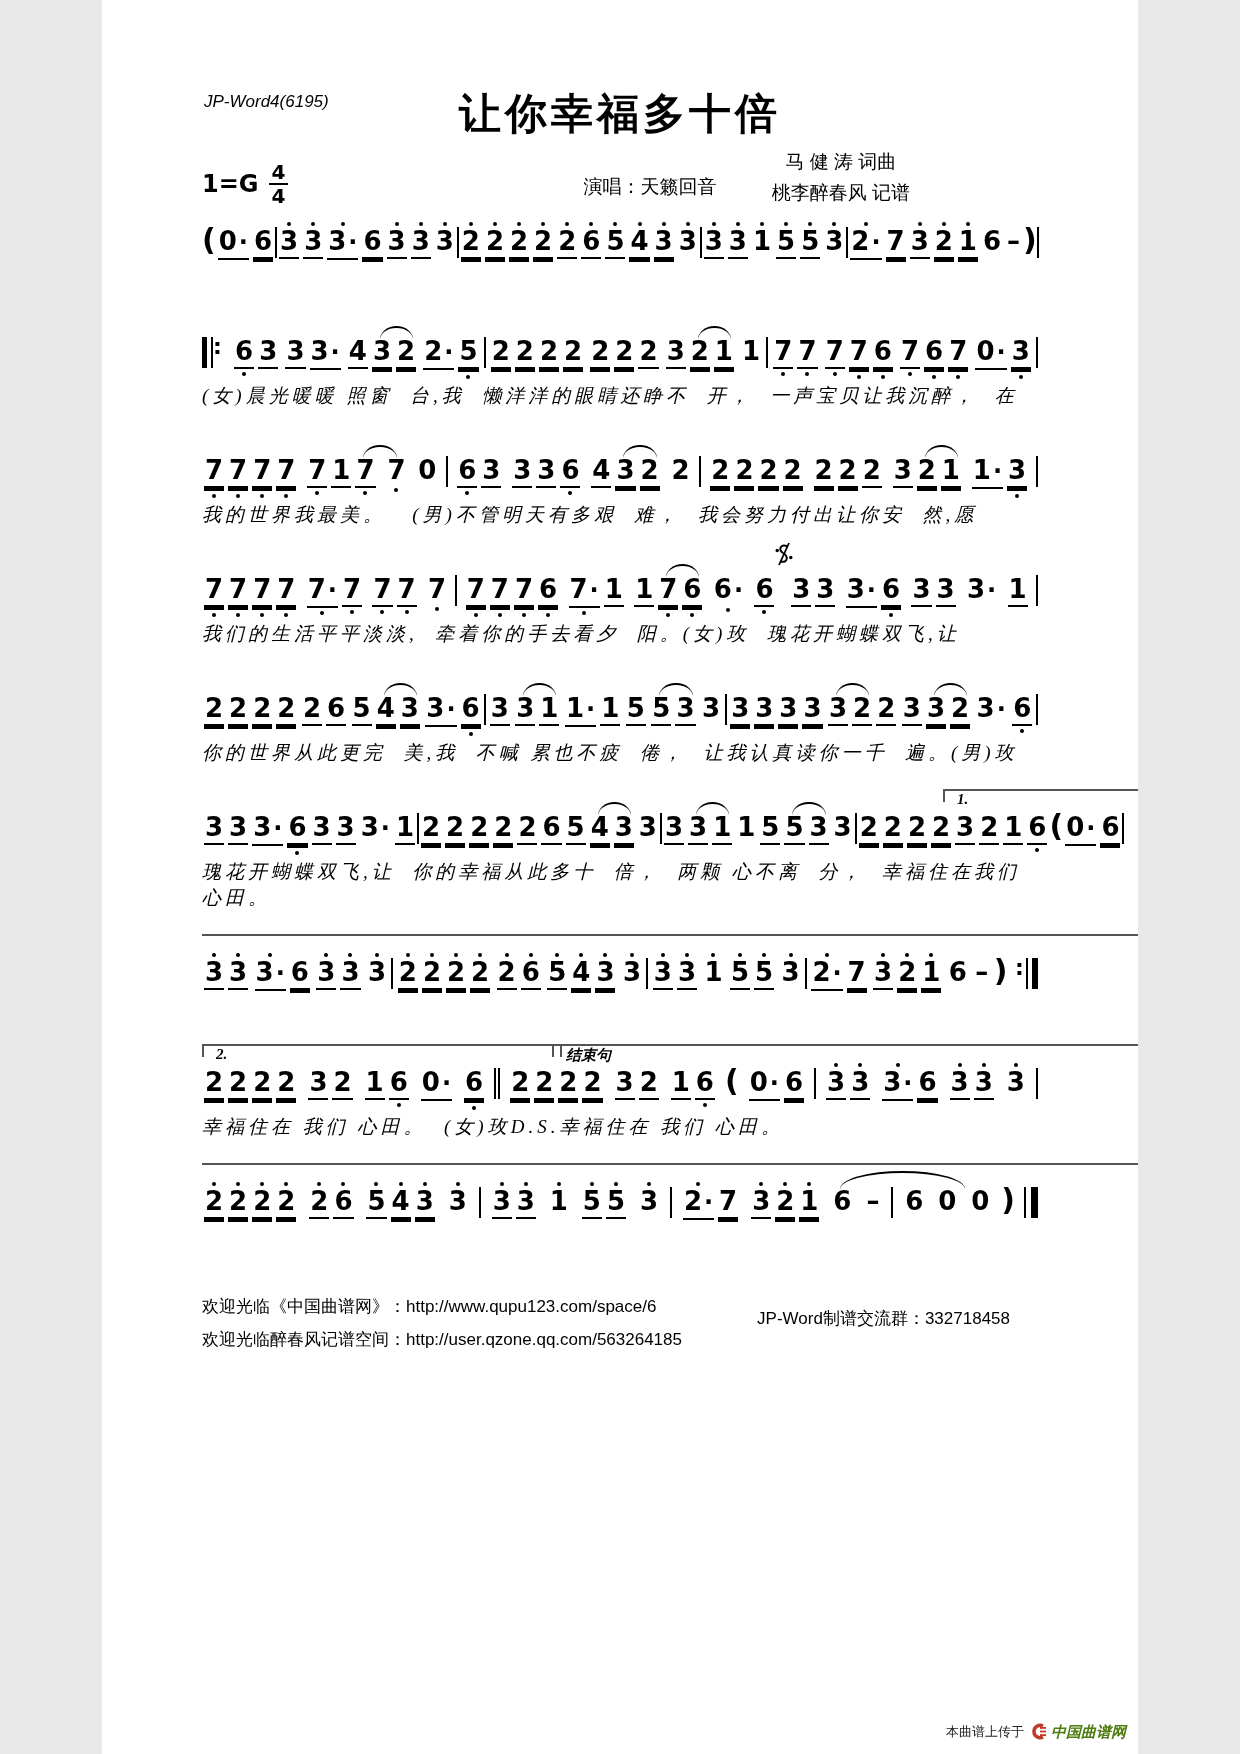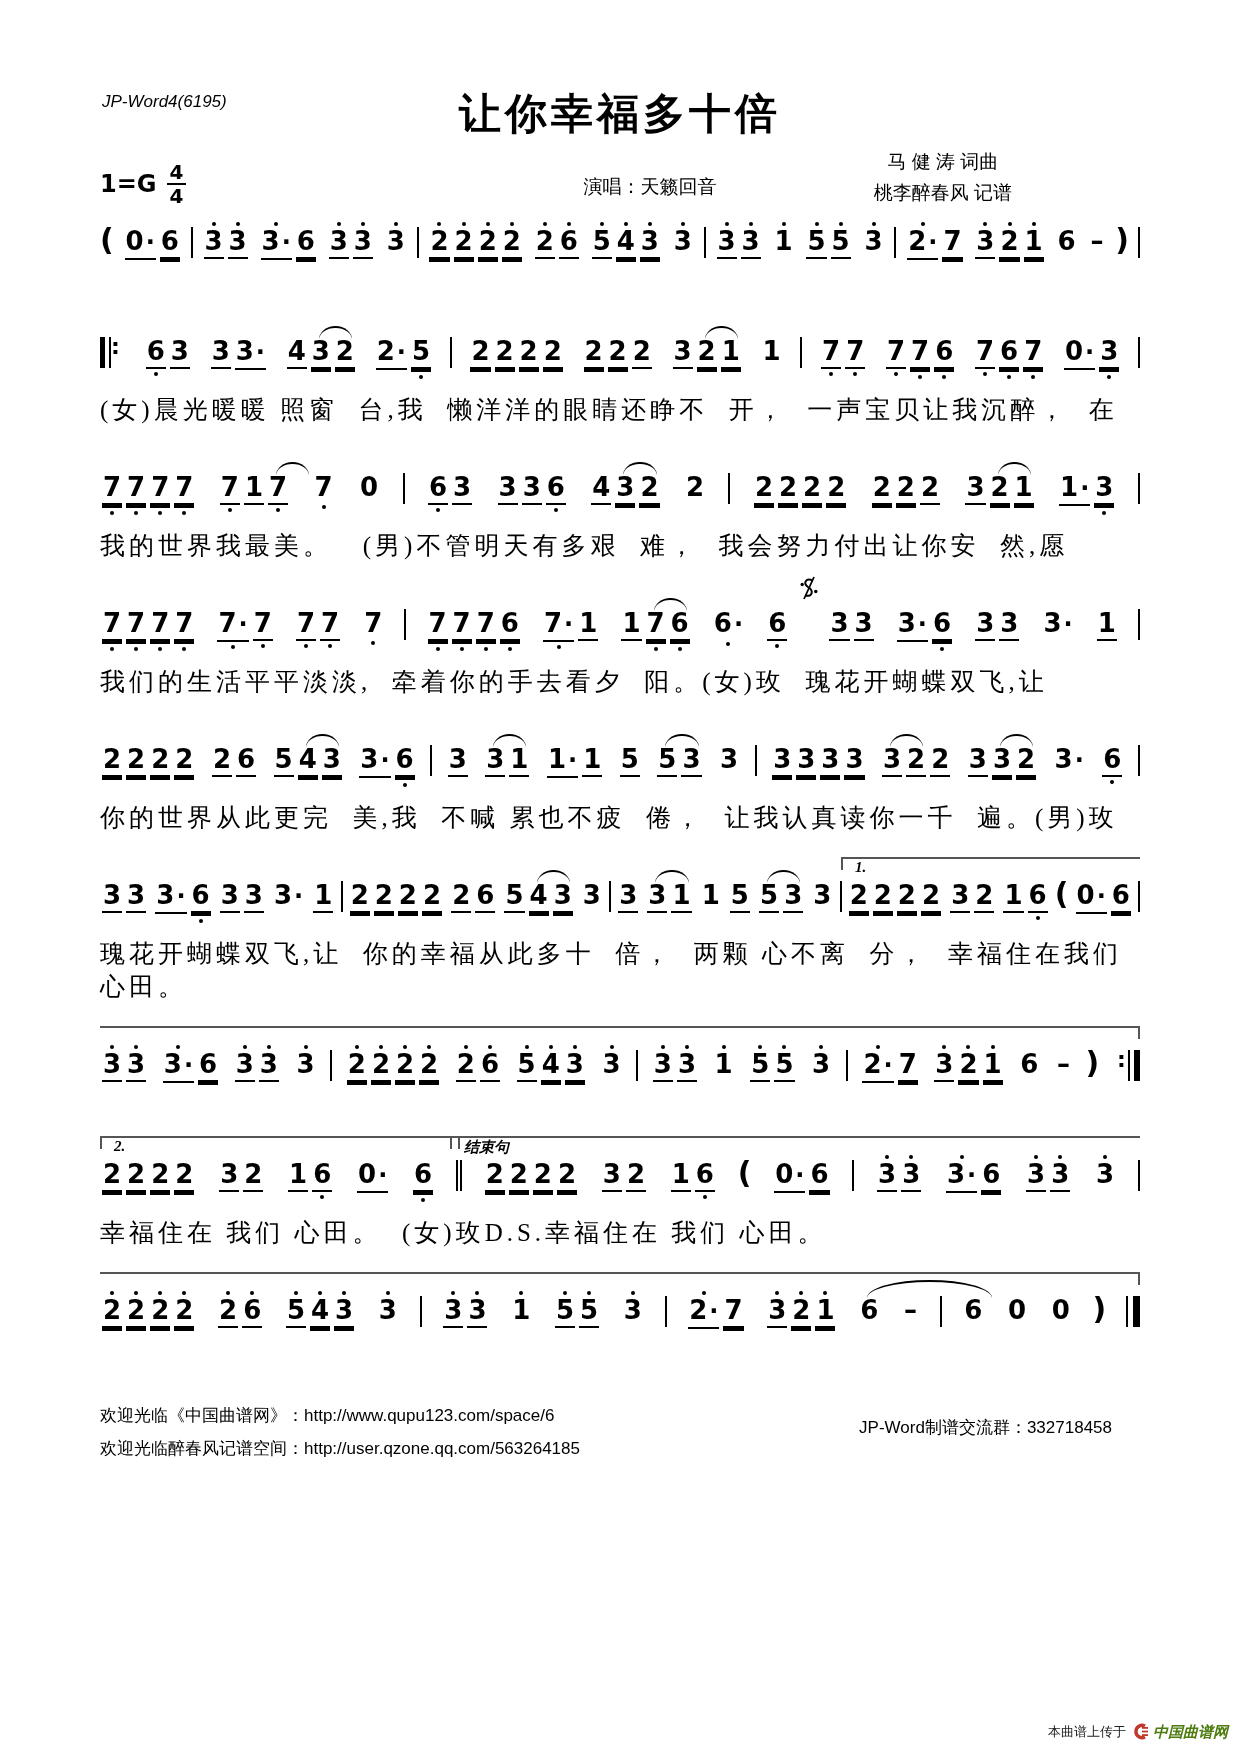--- a/index.html
+++ b/index.html
@@ -1,16 +1,16 @@
 <!DOCTYPE html>
 <html><head>
 <meta charset="utf-8">
 <style>
   html,body{margin:0;padding:0;background:#e8e8e8;}
-  .page{width:1240px;height:1754px;background:#ffffff;position:relative;margin:0 auto;overflow:hidden;
+  .page{width:1036px;height:1754px;background:#ffffff;position:relative;margin:0 auto;overflow:hidden;
         font-family:"Liberation Sans",sans-serif;color:#000;}
   .content{position:relative;padding:0 100px;}
 
   
   .header{position:relative;height:218px;}
   .wm{position:absolute;left:2px;top:92px;font:italic 17px "Liberation Sans",sans-serif;}
   .title{position:absolute;left:0;right:0;top:86px;text-align:center;
          font:bold 42px "Liberation Sans",sans-serif;letter-spacing:4px;margin:0;}
   .credits{position:absolute;right:128px;top:146px;text-align:center;font-size:19px;line-height:31px;}
   .singer{position:absolute;left:60px;right:0;top:174px;text-align:center;font-size:19px;}
@@ -58,22 +58,22 @@
   .paren{font:bold 30px "DejaVu Sans",sans-serif;line-height:30px;margin-top:5px;flex:none;}
   .segwrap{position:relative;flex:none;}
   .segwrap .segicon{position:absolute;left:-9px;top:-26px;}
 
   .volta{position:absolute;top:-17px;border-top:2px solid #555;height:13px;box-sizing:border-box;z-index:1;}
   .volta.lc{border-left:2px solid #555;}
   .volta.rc{border-right:2px solid #555;}
   .vlabel{font:italic bold 15px "Liberation Serif",serif;position:absolute;left:9px;top:0;
           background:#fff;padding:0 3px;white-space:nowrap;}
 
-  .lyrics{font-family:"Liberation Serif",serif;font-size:25px;letter-spacing:4px;
-          margin-top:15px;white-space:pre-wrap;}
+  .lyrics{font-family:"Liberation Serif",serif;font-size:19px;letter-spacing:4px;
+          margin-top:5px;white-space:pre-wrap;font-style:italic;}
 
   
   .footer-band{margin-top:28px;position:relative;font-size:17px;line-height:33px;}
   .qq{position:absolute;right:28px;top:12px;font-size:17px;}
   .pagenum{position:absolute;left:0;right:0;bottom:44px;text-align:center;
            font:16px "DejaVu Sans",sans-serif;letter-spacing:1px;}
   .site-mark{position:absolute;right:12px;bottom:12px;display:flex;align-items:flex-start;
              font-size:13px;color:#222;}
   .site-name{font:italic bold 15px "Liberation Serif",serif;margin-left:4px;}
 </style>

